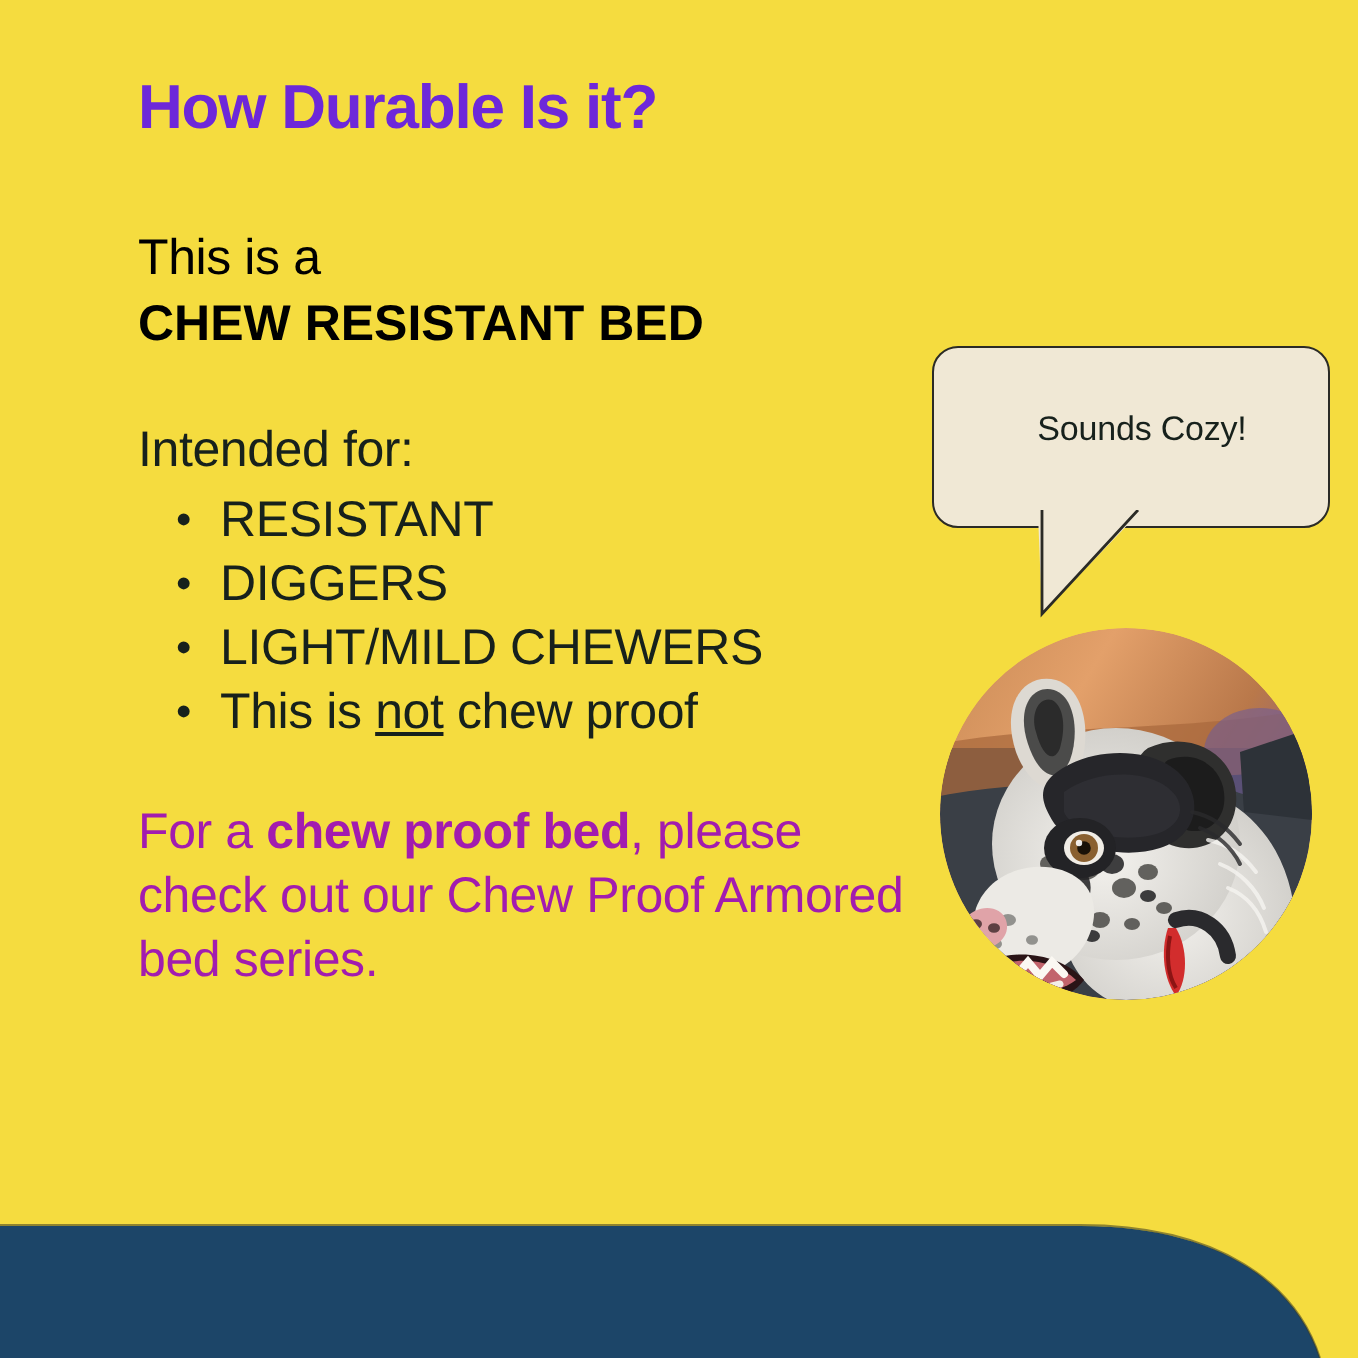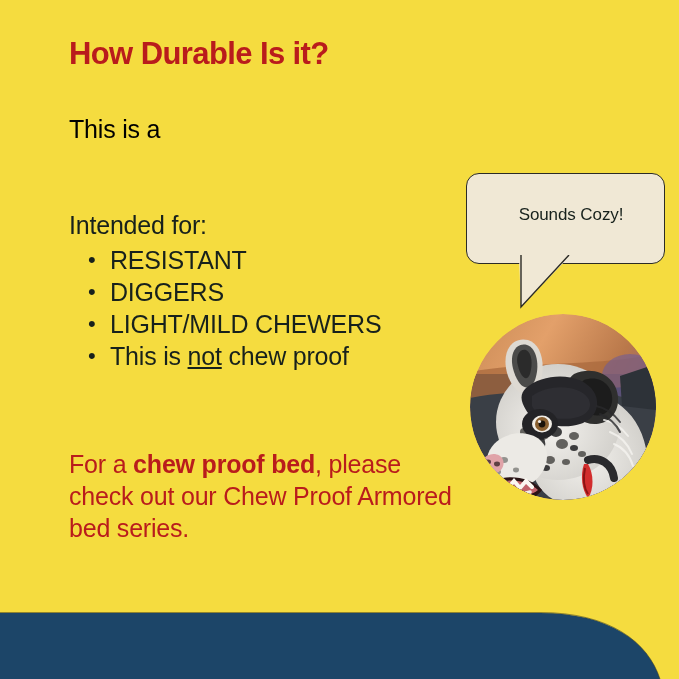--- a/index.html
+++ b/index.html
@@ -19,21 +19,21 @@
   }
 
   
   .heading {
     position: absolute;
     left: 69px;
     top: 36px;
     font-size: 31px;
     font-weight: 700;
     letter-spacing: -0.6px;
-    color: #b91c1c;
+    color: #6d28d9;
     white-space: nowrap;
   }
 
   .intro {
     position: absolute;
     left: 69px;
     top: 113px;
     font-size: 25px;
     line-height: 33px;
     letter-spacing: -0.2px;
@@ -81,22 +81,21 @@
   .bullets li .u { text-decoration: underline; text-underline-offset: 2px; }
 
   .footer-text {
     position: absolute;
     left: 69px;
     top: 400px;
     width: 400px;
     font-size: 25px;
     line-height: 32px;
     letter-spacing: -0.2px;
-    color: #b91c1c;
-    margin-top: 48px;
+    color: #a21caf;
   }
   .footer-text b { font-weight: 700; }
 
   
   .bubble {
     position: absolute;
     left: 466px;
     top: 173px;
     width: 199px;
     height: 91px;
@@ -149,20 +148,21 @@
 </style>
 </head>
 <body>
 
 <div id="canvas">
 
   <div class="heading">How Durable Is it?</div>
 
   <div class="intro">
     <span>This is a</span>
+    <span class="strong">CHEW RESISTANT BED</span>
   </div>
 
   <div class="intended-label">Intended for:</div>
 
   <ul class="bullets">
     <li>
       <span class="dot">•</span>
       <span class="txt">RESISTANT</span>
     </li>
     <li>

